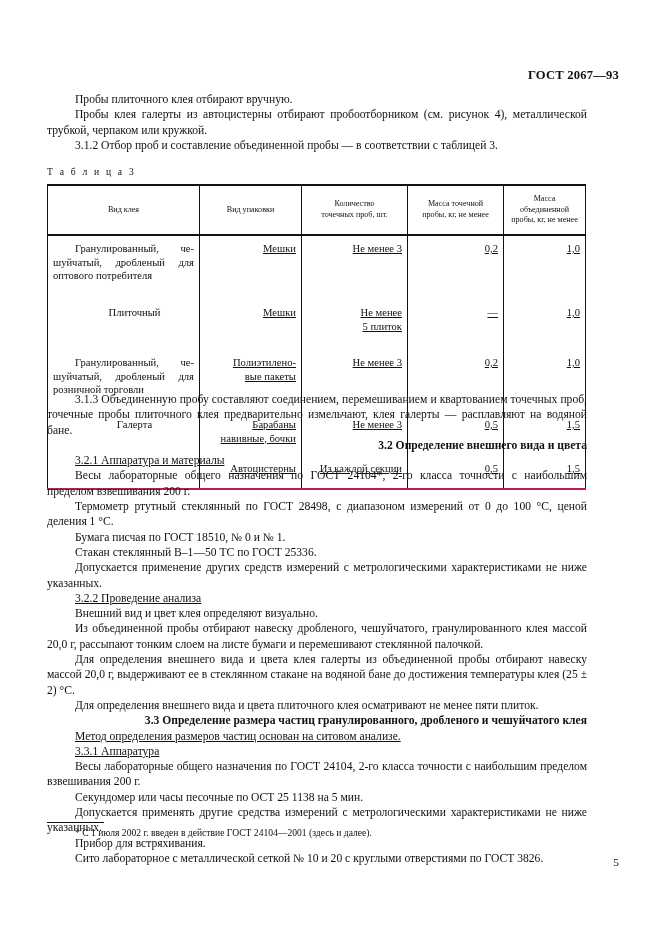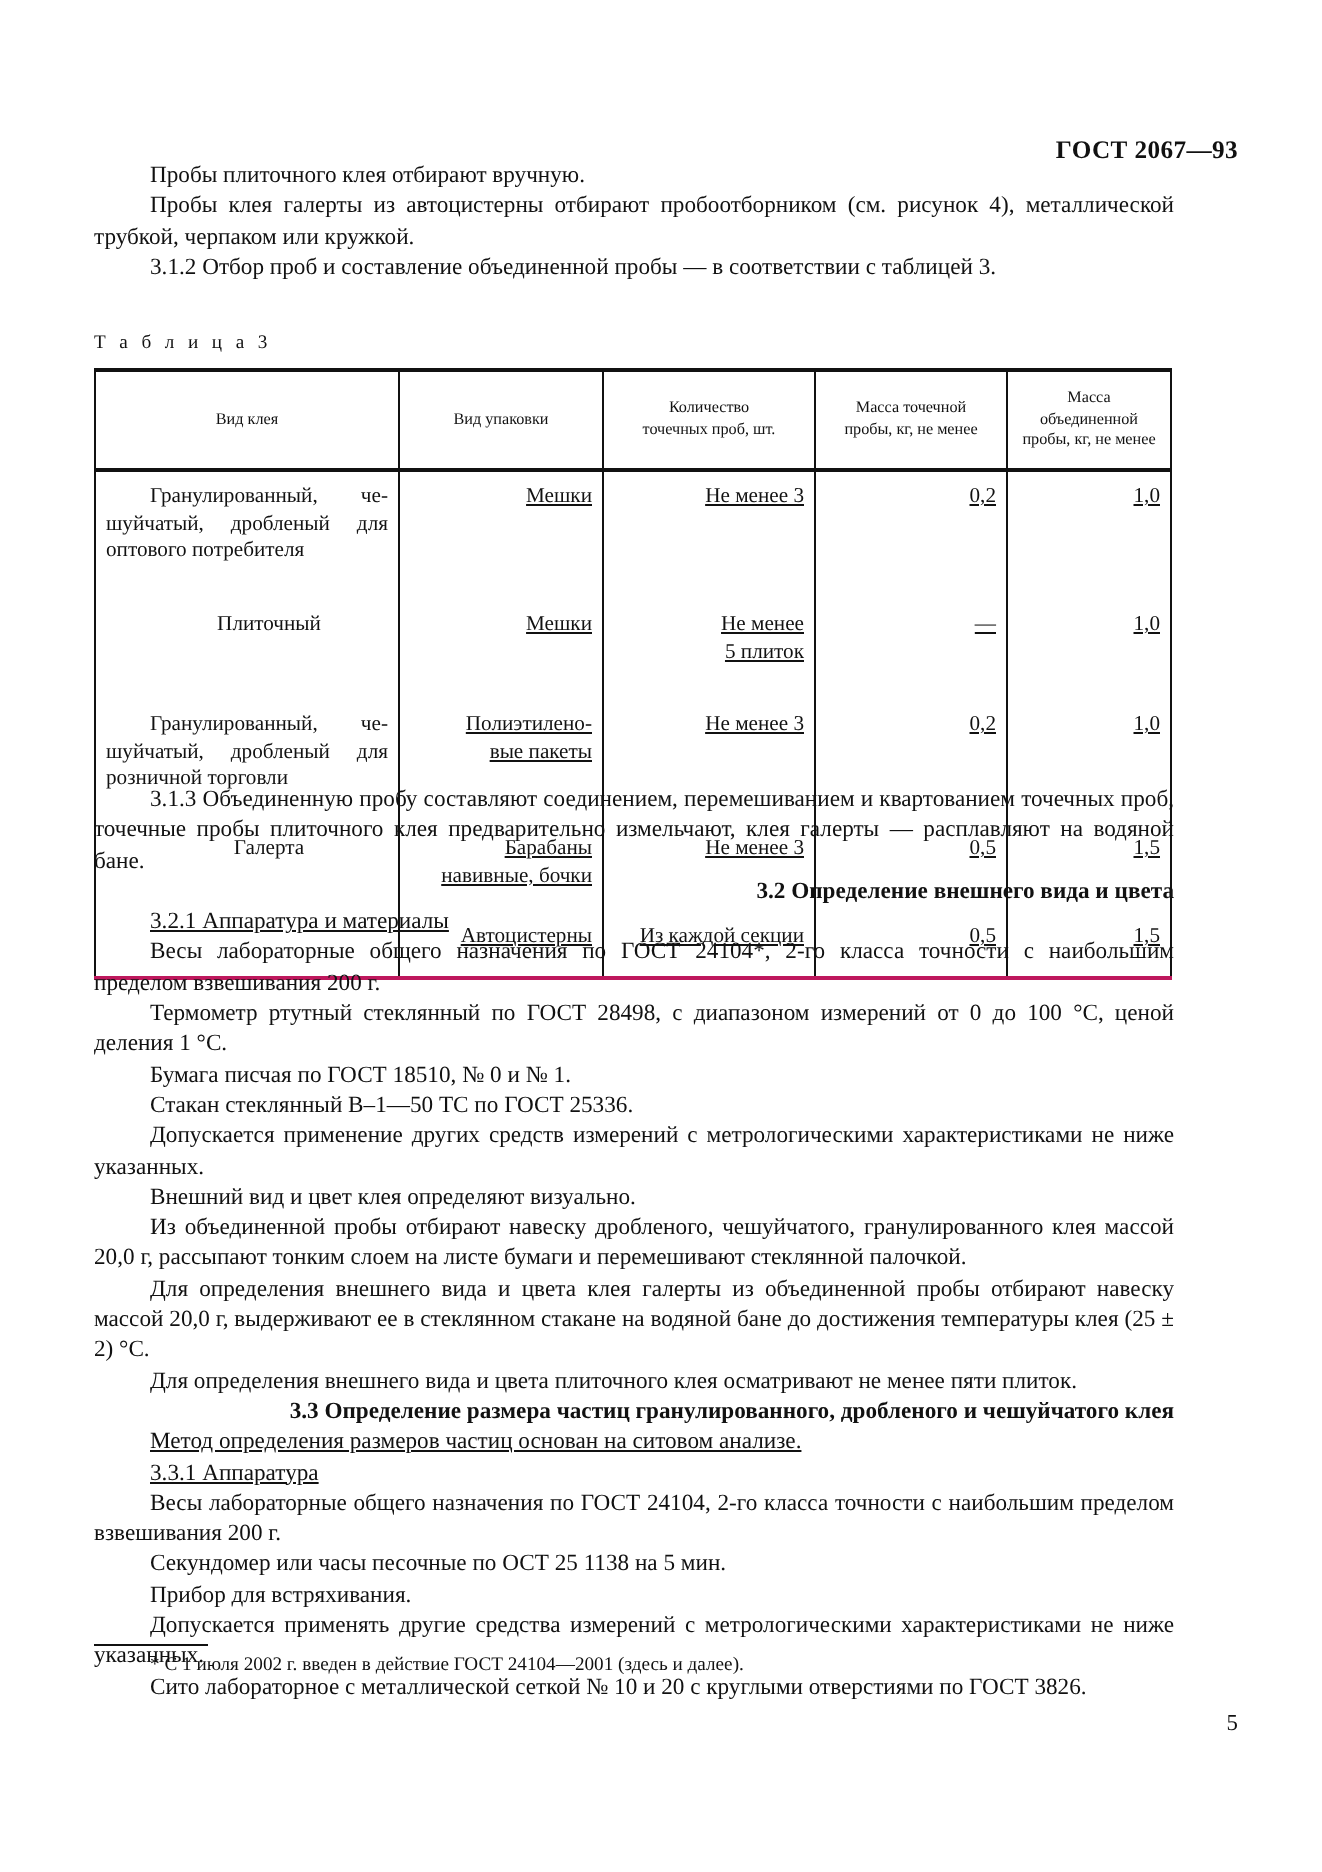--- a/index.html
+++ b/index.html
@@ -165,21 +165,21 @@
     font-size: 11.4px;
   }
 </style>
 </head>
 <body>
 
 <div class="page">
 
   <div class="doc-header">ГОСТ 2067—93</div>
 
-  <div class="content" style="top:80px;">
+  <div class="content" style="top:92px;">
     <p class="para">Пробы плиточного клея отбирают вручную.</p>
     <p class="para">Пробы клея галерты из автоцистерны отбирают пробоотборником (см. рисунок 4), металли­ческой трубкой, черпаком или кружкой.</p>
     <p class="para">3.1.2  Отбор проб и составление объединенной пробы — в соответствии с таблицей 3.</p>
   </div>
 
   <div class="table-label">Т а б л и ц а 3</div>
 
   <div class="tbl-wrap">
     <table class="gost">
       <colgroup>
@@ -259,31 +259,32 @@
 
   <div class="content" style="top:392px;">
     <p class="para">3.1.3  Объединенную пробу составляют соединением, перемешиванием и квартованием точеч­ных проб, точечные пробы плиточного клея предварительно измельчают, клея галерты — расплав­ляют на водяной бане.</p>
     <p class="head">3.2  Определение внешнего вида и цвета</p>
     <p class="subhead">3.2.1  Аппаратура и материалы</p>
     <p class="para">Весы лабораторные общего назначения по ГОСТ 24104*, 2-го класса точности с наибольшим пределом взвешивания 200 г.</p>
     <p class="para">Термометр ртутный стеклянный по ГОСТ 28498, с диапазоном измерений от 0 до 100 °С, ценой деления 1 °С.</p>
     <p class="para">Бумага писчая по ГОСТ 18510, № 0 и № 1.</p>
     <p class="para">Стакан стеклянный В–1—50 ТС по ГОСТ 25336.</p>
     <p class="para">Допускается применение других средств измерений с метрологическими характеристиками не ниже указанных.</p>
+    <p class="subhead">3.2.2  Проведение анализа</p>
     <p class="para">Внешний вид и цвет клея определяют визуально.</p>
     <p class="para">Из объединенной пробы отбирают навеску дробленого, чешуйчатого, гранулированного клея массой 20,0 г, рассыпают тонким слоем на листе бумаги и перемешивают стеклянной палочкой.</p>
     <p class="para">Для определения внешнего вида и цвета клея галерты из объединенной пробы отбирают навеску массой 20,0 г, выдерживают ее в стеклянном стакане на водяной бане до достижения температуры клея (25 ± 2) °С.</p>
     <p class="para">Для определения внешнего вида и цвета плиточного клея осматривают не менее пяти плиток.</p>
     <p class="head">3.3  Определение размера частиц гранулированного, дробленого и чешуйчатого клея</p>
     <p class="subhead">Метод определения размеров частиц основан на ситовом анализе.</p>
     <p class="subhead">3.3.1  Аппаратура</p>
     <p class="para">Весы лабораторные общего назначения по ГОСТ 24104, 2-го класса точности с наибольшим пределом взвешивания 200 г.</p>
     <p class="para">Секундомер или часы песочные по ОСТ 25 1138 на 5 мин.</p>
+    <p class="para">Допускается применять другие средства измерений с метрологическими характеристиками не ниже указанных.</p>
     <p class="para">Прибор для встряхивания.</p>
-    <p class="para">Допускается применять другие средства измерений с метрологическими характеристиками не ниже указанных.</p>
     <p class="para">Сито лабораторное с металлической сеткой № 10 и 20 с круглыми отверстиями по ГОСТ 3826.</p>
   </div>
 
   <div class="footnote">
     <div class="footnote-rule"></div>
     <p class="footnote-text">*  С 1 июля 2002 г. введен в действие ГОСТ 24104—2001 (здесь и далее).</p>
   </div>
 
   <div class="page-number">5</div>
 

